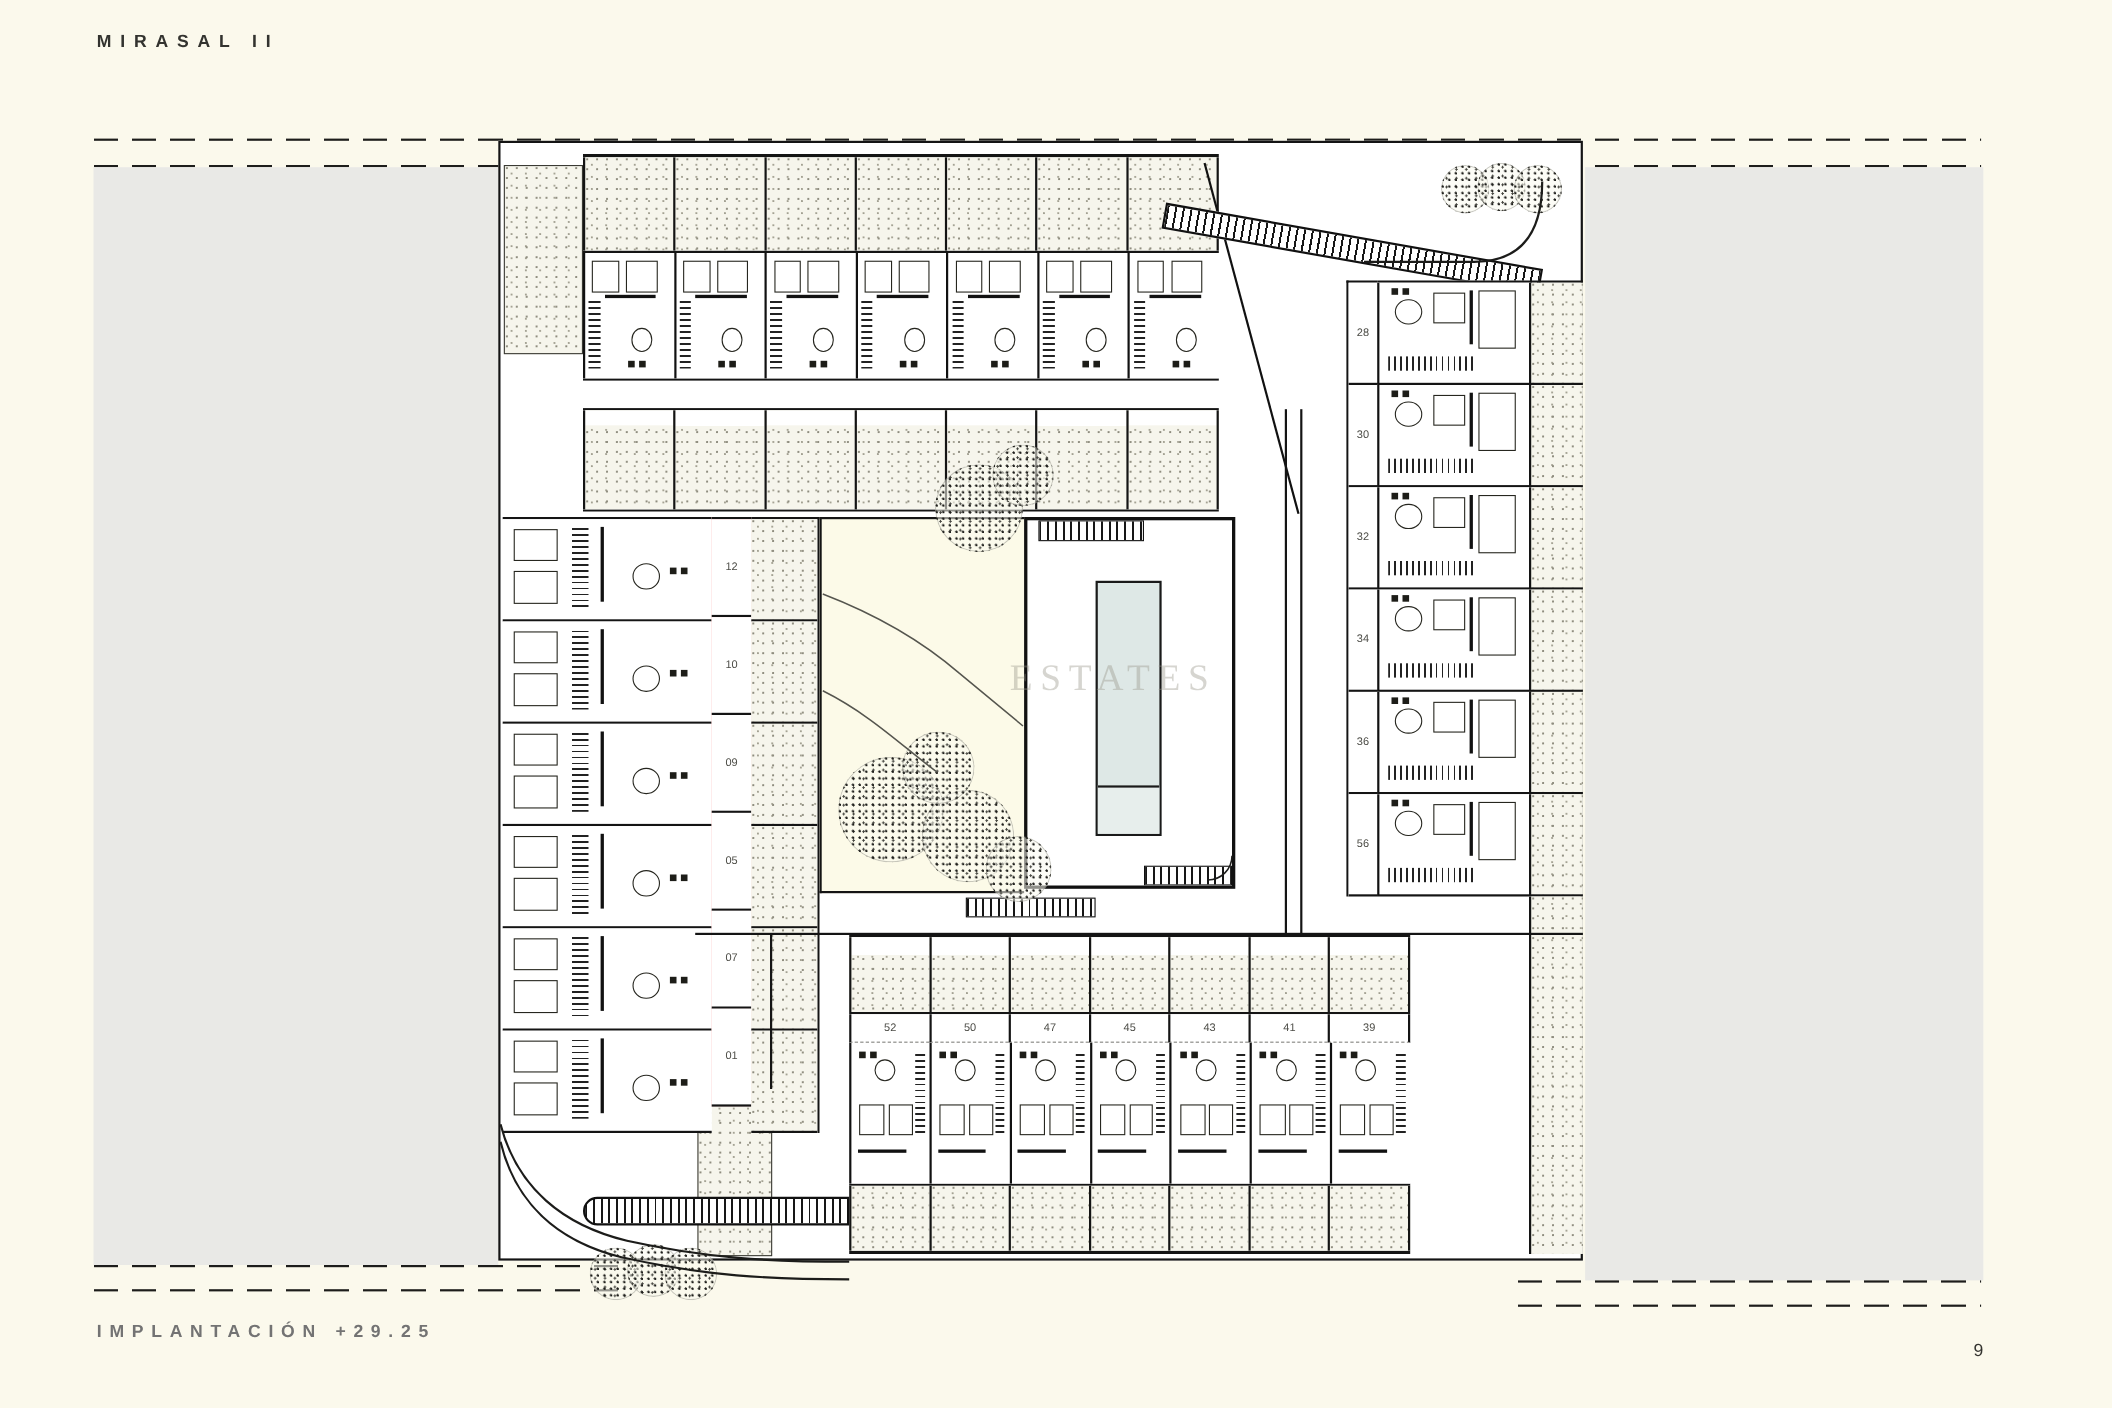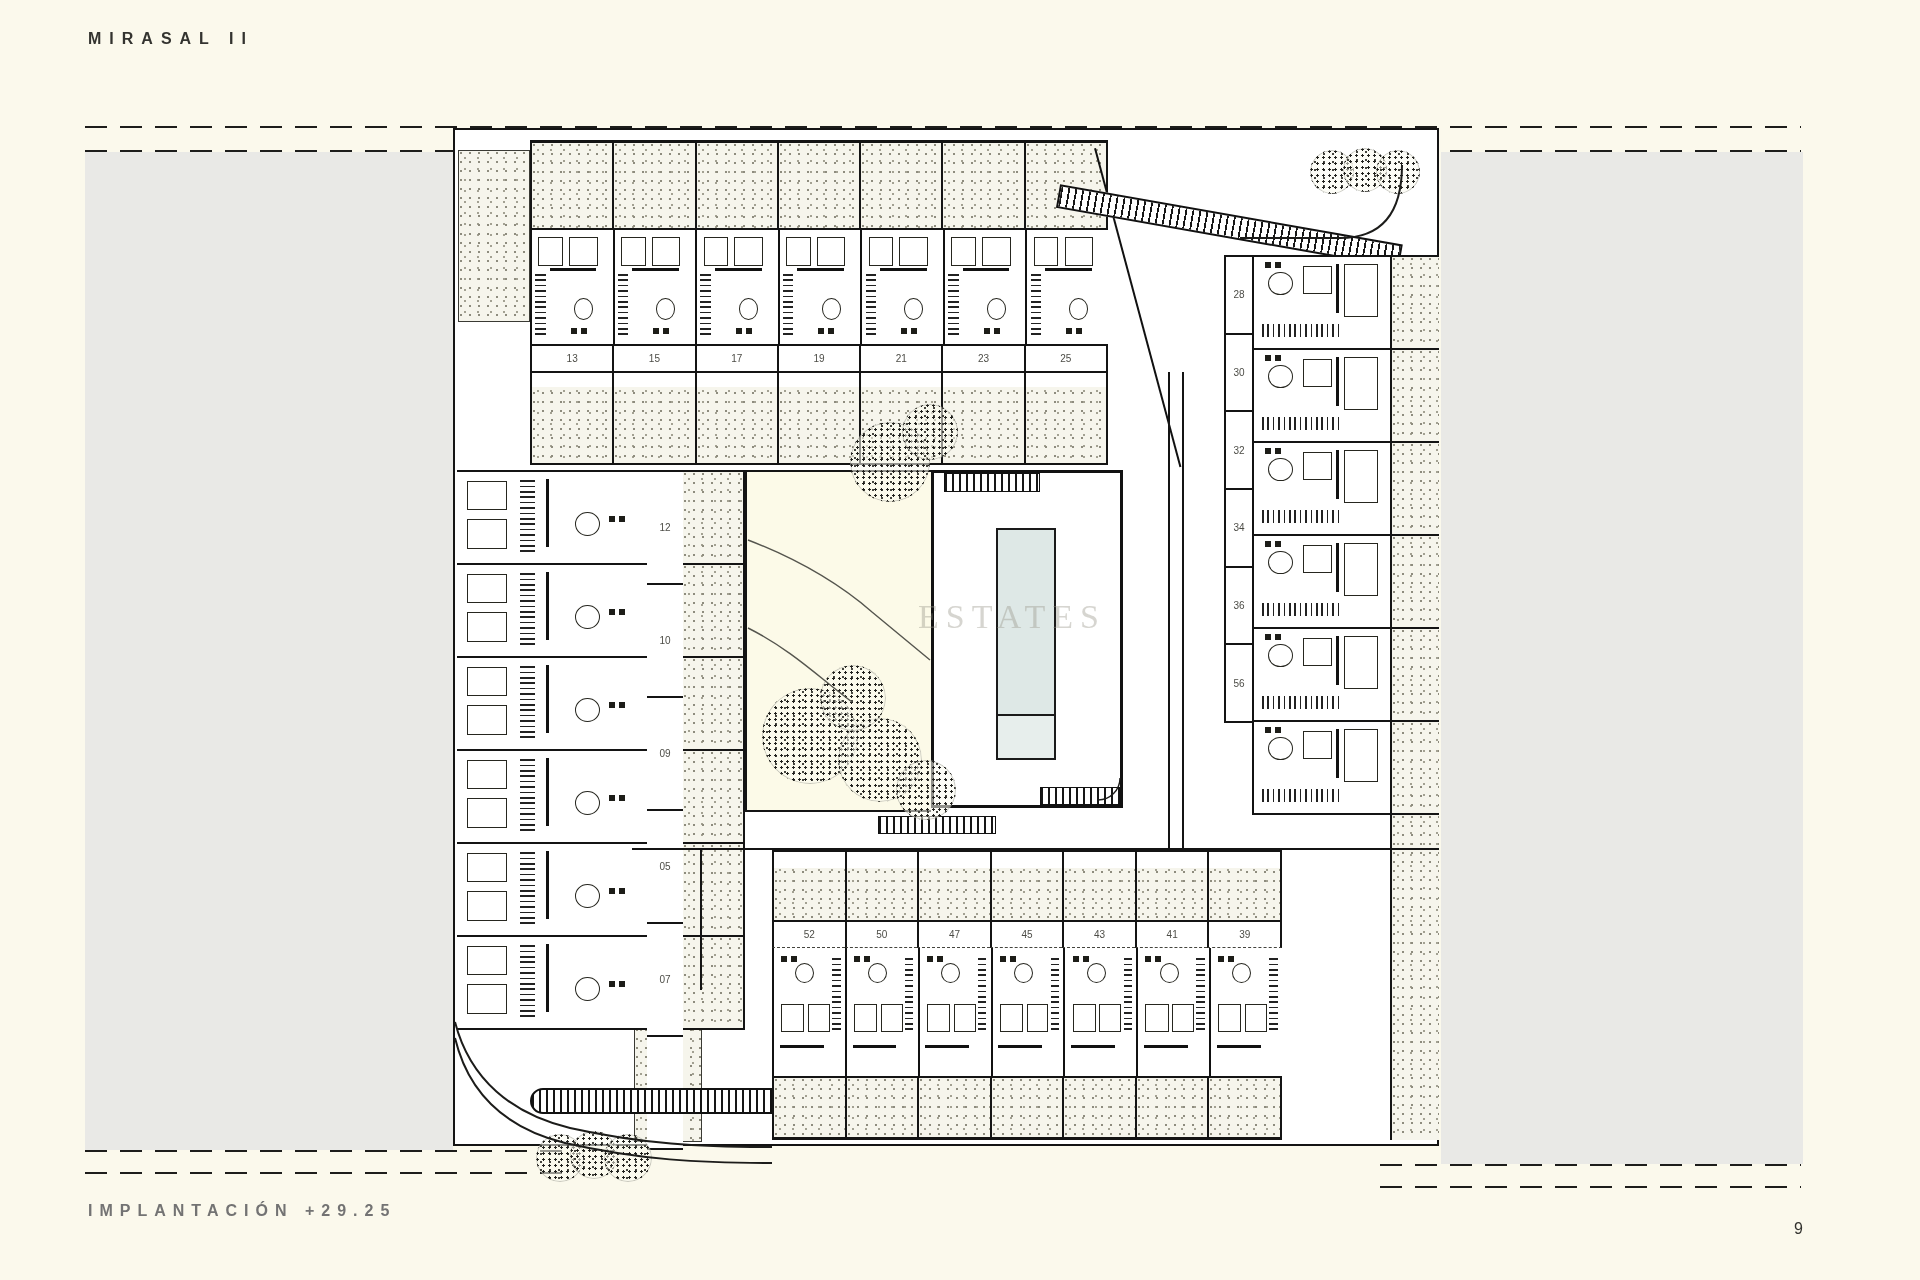--- a/index.html
+++ b/index.html
@@ -66,34 +66,34 @@
   .b-top-int .unit .fa{left:8%;top:6%;width:28%;height:24%;}
   .b-top-int .unit .fb{left:46%;top:6%;width:33%;height:24%;}
   .b-top-int .unit .fc{left:4%;top:38%;width:13%;height:54%;}
   .b-top-int .unit .ff{left:22%;top:33%;width:58%;height:3px;}
   .b-top-int .unit .fd{left:52%;top:60%;width:21%;height:17%;}
   .b-top-int .unit .fe{left:48%;top:86%;}
 
   
   .b-left-int{left:457px;top:470px;width:190px;height:560px;border-top:2.5px solid #141414;background:#fff;}
   .b-left-int .cell{border-bottom:2.5px solid #141414;border-left:0;}
-  .b-left-num{left:647px;top:470px;width:36px;height:680px;background:#fca5a5;border-top:2.5px solid #141414;}
+  .b-left-num{left:647px;top:470px;width:36px;height:536px;background:#fca5a5;border-top:2.5px solid #141414;}
   .b-left-num .ncell{border:0;border-bottom:2px solid #141414;}
   .b-left-pat{left:683px;top:470px;width:62px;height:560px;border-top:2.5px solid #141414;border-right:2px solid #141414;}
   .b-left-pat .cell{border-bottom:2px solid #141414;}
   .b-left-int .unit{border-left:0;}
   .b-left-int .unit .fa{left:5%;top:10%;width:20%;height:30%;}
   .b-left-int .unit .fb{left:5%;top:52%;width:20%;height:30%;}
   .b-left-int .unit .ff{left:47%;top:8%;width:3px;height:74%;}
   .b-left-int .unit .fc{left:33%;top:8%;width:8%;height:80%;}
   .b-left-int .unit .fd{left:62%;top:44%;width:12%;height:24%;}
   .b-left-int .unit .fe{left:80%;top:48%;}
 
   
-  .b-right-num{left:1224px;top:255px;width:28px;height:468px;background:#fff;border-top:2.5px solid #141414;border-left:2.5px solid #141414;}
+  .b-right-num{left:1224px;top:255px;width:28px;height:560px;background:#fff;border-top:2.5px solid #141414;border-left:2.5px solid #141414;}
   .b-right-num .ncell{border:0;border-bottom:2px solid #141414;}
   .b-right-int{left:1252px;top:255px;width:138px;height:560px;border-top:2.5px solid #141414;background:#fff;}
   .b-right-int .cell{border-bottom:2.5px solid #141414;border-left:0;}
   .b-right-pat{left:1390px;top:255px;width:49px;height:560px;border-top:2.5px solid #141414;}
   .b-right-pat .cell{border-bottom:2px solid #141414;border-left:2px solid #141414;}
   .b-right-int .unit{border-left:2px solid #111;}
   .b-right-int .unit .fe{left:8%;top:6%;}
   .b-right-int .unit .fd{left:10%;top:16%;width:17%;height:24%;}
   .b-right-int .unit .fa{left:36%;top:10%;width:20%;height:28%;}
   .b-right-int .unit .fb{left:66%;top:8%;width:24%;height:56%;}
@@ -228,44 +228,20 @@
     </div>
       <div class="cell unit">
       <i class="fa"></i>
         <i class="fb"></i>
         <i class="fc"></i>
         <i class="fd"></i>
         <i class="fe"></i>
         <i class="ff"></i>
     </div>
     </div>
-  <div class="abs band b-top-num">
-
-  <div class="cell ncell">
-        <span>13</span>
-      </div>
-      <div class="cell ncell">
-        <span>15</span>
-      </div>
-      <div class="cell ncell">
-        <span>17</span>
-      </div>
-      <div class="cell ncell">
-        <span>19</span>
-      </div>
-      <div class="cell ncell">
-        <span>21</span>
-      </div>
-      <div class="cell ncell">
-        <span>23</span>
-      </div>
-      <div class="cell ncell">
-        <span>25</span>
-      </div>
-    </div>
   <div class="abs band b-top-corr">
 
   <div class="cell"></div>
       <div class="cell"></div>
       <div class="cell"></div>
       <div class="cell"></div>
       <div class="cell"></div>
       <div class="cell"></div>
       <div class="cell"></div>
     </div>

